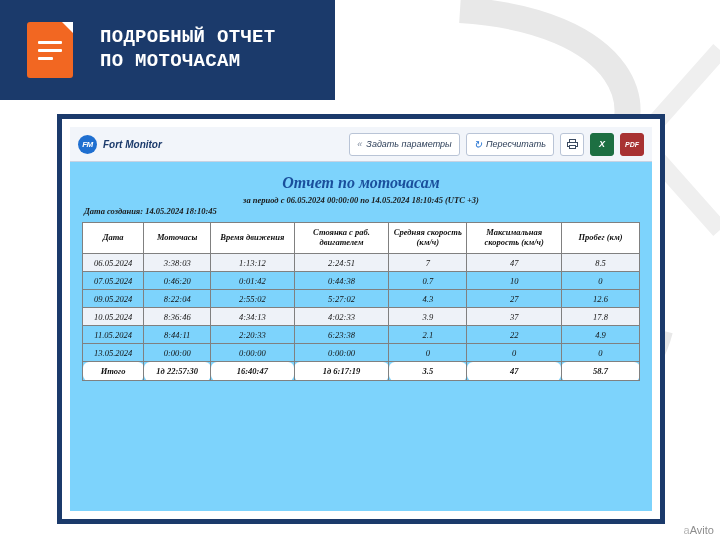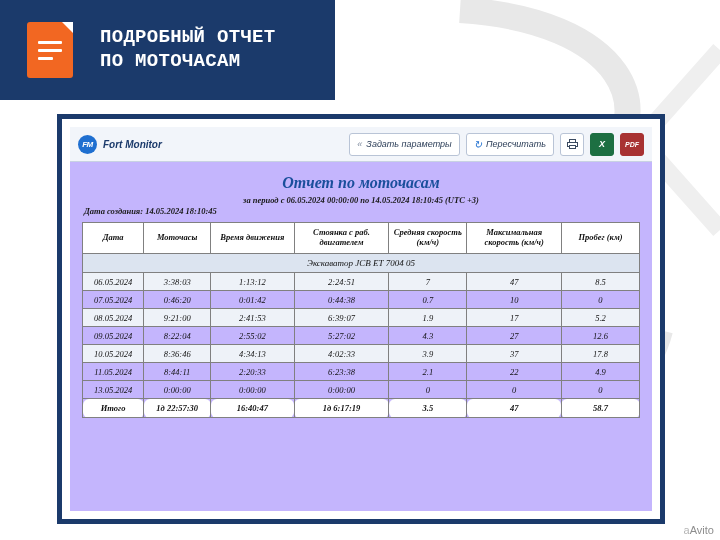--- a/index.html
+++ b/index.html
@@ -178,21 +178,21 @@
   .tb-icon-btn.excel { background: #1d6f42; color: #ffffff; font-weight: bold; border-color: #1d6f42; }
   .tb-icon-btn.pdf   { background: #a83232; color: #ffffff; font-weight: bold; border-color: #a83232; font-size: 7px; }
   .refresh-ico {
     font-size: 10px;
     color: #1f6fd0;
   }
 
   
   .report {
     flex: 1;
-    background: #c4b5fd;
+    background: #7dd3fc;
     padding: 10px 12px 0 12px;
     overflow: hidden;
     font-family: "Liberation Serif", serif;
   }
   .report-title {
     text-align: center;
     color: #1a4f9c;
     font-size: 16px;
     font-weight: bold;
     margin: 2px 0 3px 0;
@@ -327,50 +327,38 @@
             <th style="width:11%">Дата</th>
             <th style="width:12%">Моточасы</th>
             <th style="width:15%">Время движения</th>
             <th style="width:17%">Стоянка с раб. двигателем</th>
             <th style="width:14%">Средняя скорость (км/ч)</th>
             <th style="width:17%">Максимальная скорость (км/ч)</th>
             <th style="width:14%">Пробег (км)</th>
           </tr>
         </thead>
         <tbody id="tbody">
-            <tr class="group-row">
-              <td colspan="7">Экскаватор JCB ET 7004 05</td>
-            </tr>
             <tr class="data-row alt">
               <td>06.05.2024</td>
               <td>3:38:03</td>
               <td>1:13:12</td>
               <td>2:24:51</td>
               <td>7</td>
               <td>47</td>
               <td>8.5</td>
             </tr>
             <tr class="data-row">
               <td>07.05.2024</td>
               <td>0:46:20</td>
               <td>0:01:42</td>
               <td>0:44:38</td>
               <td>0.7</td>
               <td>10</td>
               <td>0</td>
             </tr>
-            <tr class="data-row alt">
-              <td>08.05.2024</td>
-              <td>9:21:00</td>
-              <td>2:41:53</td>
-              <td>6:39:07</td>
-              <td>1.9</td>
-              <td>17</td>
-              <td>5.2</td>
-            </tr>
             <tr class="data-row">
               <td>09.05.2024</td>
               <td>8:22:04</td>
               <td>2:55:02</td>
               <td>5:27:02</td>
               <td>4.3</td>
               <td>27</td>
               <td>12.6</td>
             </tr>
             <tr class="data-row alt">

